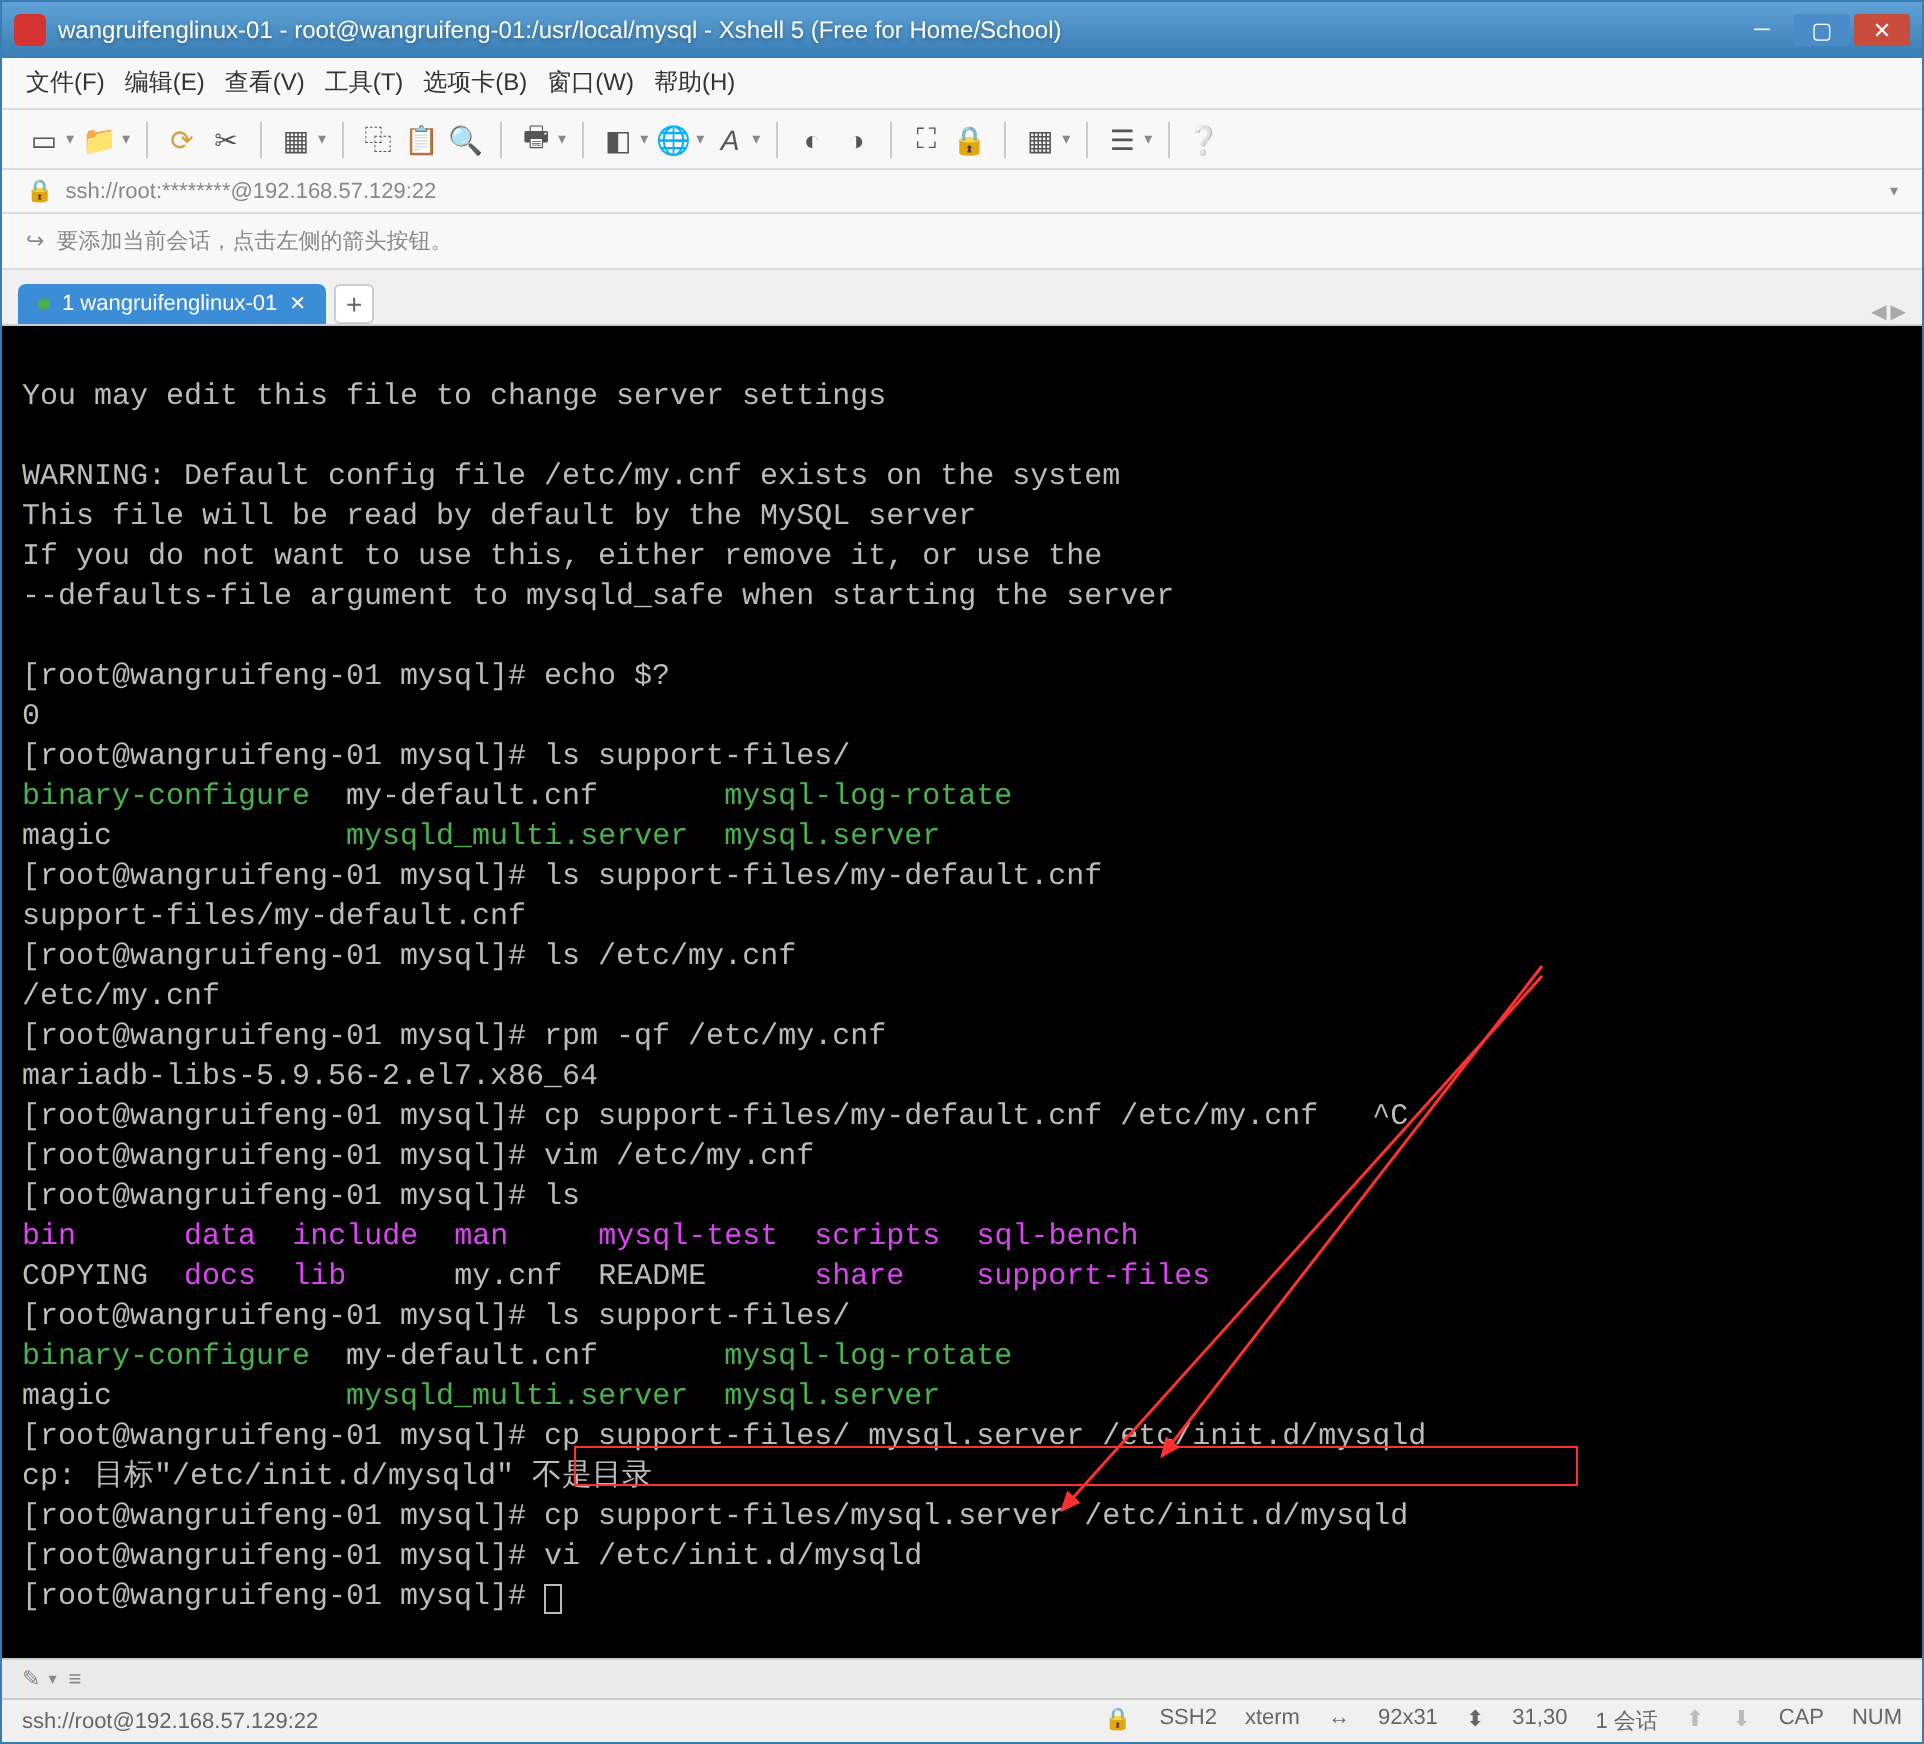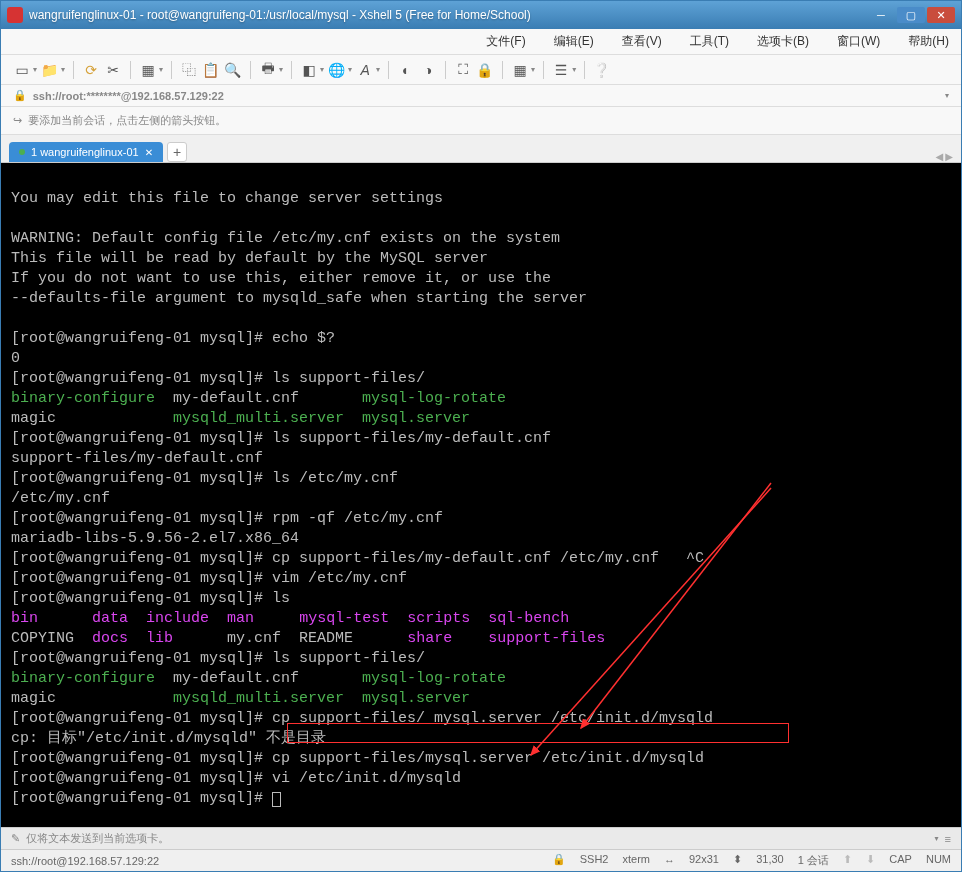--- a/index.html
+++ b/index.html
@@ -5,21 +5,21 @@
 * { margin: 0; padding: 0; box-sizing: border-box; }
 body { font-family: "Microsoft YaHei", "Segoe UI", sans-serif; font-size: 12px; background: #f0f0f0; width: 962px; height: 872px; overflow: hidden; }
 .window { width: 100%; height: 100%; display: flex; flex-direction: column; border: 1px solid #3a7db3; }
 .titlebar { background: linear-gradient(#5ea2d6, #3a7db3); height: 28px; display: flex; align-items: center; padding: 0 6px; color: #fff; font-size: 12px; }
 .titlebar .icon { width: 16px; height: 16px; background: #d63333; border-radius: 3px; margin-right: 6px; }
 .titlebar .title { flex: 1; text-shadow: 0 1px 2px rgba(0,0,0,0.3); }
 .winbtns { display: flex; gap: 2px; }
 .winbtn { display: flex; align-items: center; justify-content: center; width: 28px; height: 16px; cursor: pointer; font-size: 11px; color: #fff; }
 .winbtn.close { background: #c94d3d; color: #fff; border-radius: 2px; }
 .winbtn.max { background: #4a8cc9; border-radius: 2px; }
-.menubar { background: #f8f8f8; padding: 4px 12px; display: flex; gap: 28px; color: #333; font-size: 12px; border-bottom: 1px solid #ddd; justify-content: flex-end; }
+.menubar { background: #f8f8f8; padding: 4px 12px; display: flex; gap: 10px; color: #333; font-size: 12px; border-bottom: 1px solid #ddd; }
 .menubar span { cursor: pointer; }
 .toolbar { background: #f8f8f8; padding: 4px 12px; display: flex; gap: 4px; align-items: center; border-bottom: 1px solid #ddd; height: 30px; }
 .tbtn { width: 18px; height: 18px; display: inline-flex; align-items: center; justify-content: center; color: #555; font-size: 14px; cursor: pointer; }
 .tdrop { font-size: 8px; color: #888; margin-left: -2px; }
 .tsep { width: 1px; height: 18px; background: #ccc; margin: 0 4px; }
 .addrbar { background: #f8f8f8; padding: 4px 12px; display: flex; align-items: center; gap: 6px; border-bottom: 1px solid #ddd; color: #888; font-size: 11px; }
 .lock { color: #aaa; }
 .infobar { background: #f8f8f8; padding: 6px 12px; display: flex; align-items: center; gap: 6px; border-bottom: 1px solid #ddd; color: #888; font-size: 11px; }
 .tabbar { background: #f0f0f0; display: flex; align-items: flex-end; padding-left: 8px; height: 28px; border-bottom: 1px solid #ccc; }
 .tab { background: #3a8dd6; color: #fff; padding: 4px 10px; border-radius: 4px 4px 0 0; display: flex; align-items: center; gap: 6px; font-size: 11px; }
@@ -100,21 +100,21 @@
       <span class="tdrop">▾</span>
     <span class="tsep"></span>
     <span class="tbtn">☰</span>
       <span class="tdrop">▾</span>
     <span class="tsep"></span>
     <span class="tbtn">❔</span>
   </div>
 
   <div class="addrbar">
     <span class="lock">🔒</span>
-    <span style="flex:1;font-weight:bold;">ssh://root:********@192.168.57.129:22</span>
+    <span style="flex:1;">ssh://root:********@192.168.57.129:22</span>
     <span class="tdrop">▾</span>
   </div>
 
   <div class="infobar">
     <span>↪</span>
     <span>要添加当前会话，点击左侧的箭头按钮。</span>
   </div>
 
   <div class="tabbar">
     <div class="tab">
@@ -171,21 +171,20 @@
           <path d="M0,0 L7,3 L0,6 Z" fill="#ff3030"></path>
         </marker>
       </defs>
       <line x1="770" y1="320" x2="580" y2="565" stroke="#ff3030" stroke-width="1.5" marker-end="url(#ah)"></line>
       <line x1="770" y1="325" x2="530" y2="592" stroke="#ff3030" stroke-width="1.5" marker-end="url(#ah)"></line>
     </svg>
   </div>
 
   <div class="statusline">
     <span>✎</span>
-    <span style="flex:1;">仅将文本发送到当前选项卡。</span>
     <span class="tdrop">▾</span>
     <span>≡</span>
   </div>
 
   <div class="statusbar">
     <span>ssh://root@192.168.57.129:22</span>
     <div class="right">
       <span>🔒</span>
       <span>SSH2</span>
       <span>xterm</span>

